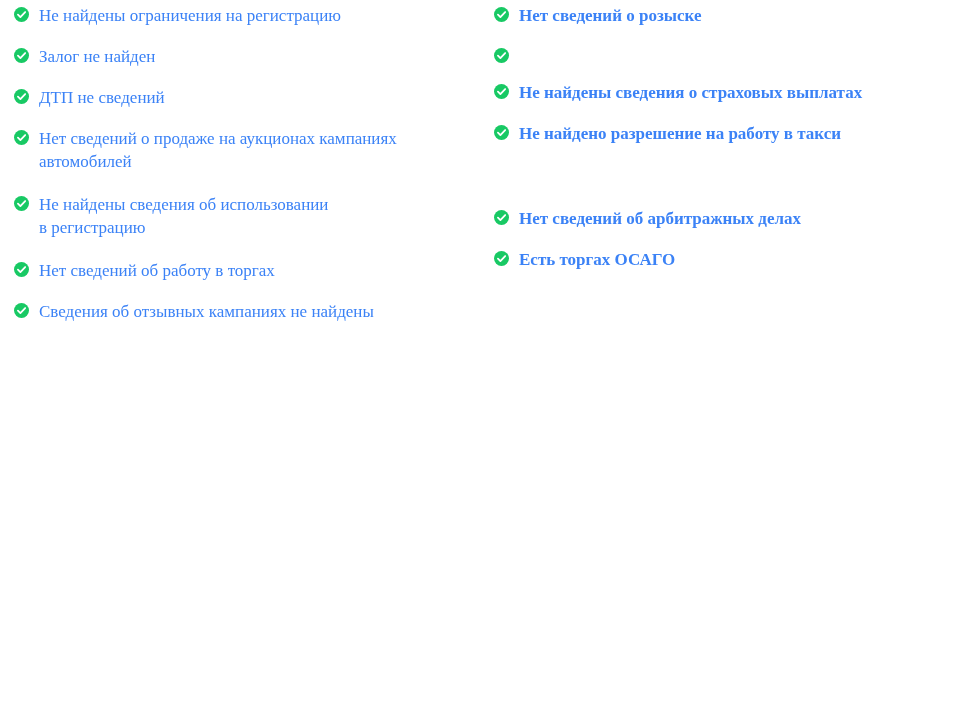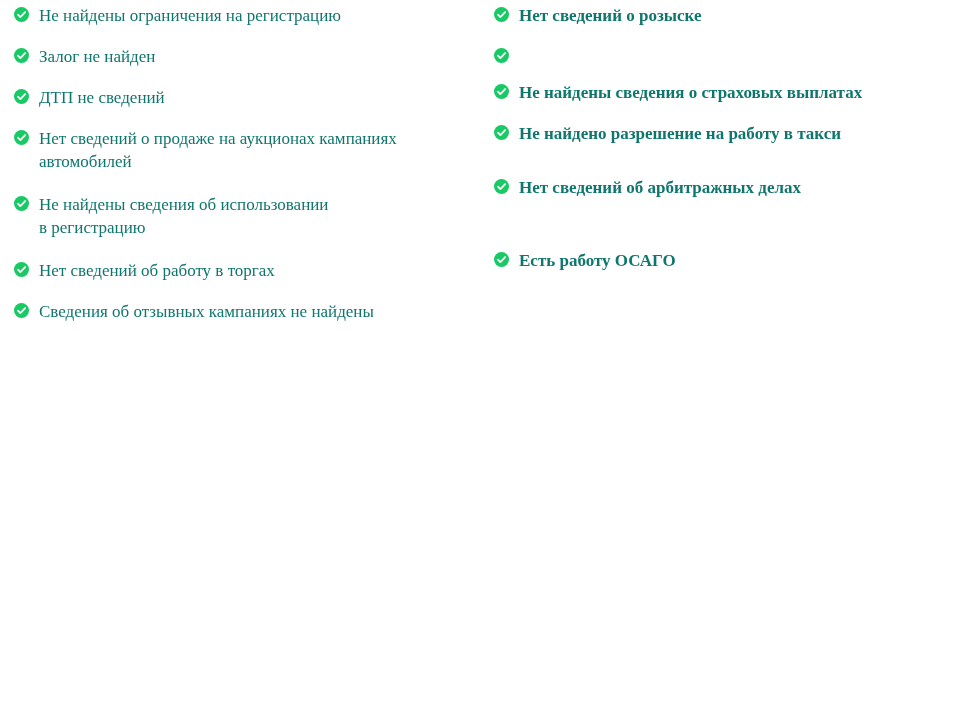--- a/index.html
+++ b/index.html
@@ -53,21 +53,21 @@
     position: relative;
   }
   .badge svg {
     display: block;
     width: 15px;
     height: 15px;
   }
   .item-text {
     font-size: 17px;
     line-height: 23px;
-    color: #0f766e;
+    color: #3b82f6;
     font-family: "Liberation Serif", serif;
     white-space: pre-line;
   }
 </style>
 </head>
 <body>
 
 <div class="report">
   <div class="columns">
 
@@ -171,46 +171,46 @@
       <div class="check-item">
         <span class="badge">
           <svg viewBox="0 0 16 16">
               <circle cx="8" cy="8" r="8" fill="#18c964"></circle>
               <path d="M4.2 8.2 L6.8 10.8 L11.9 5.4" fill="none" stroke="#ffffff" stroke-width="1.9" stroke-linecap="round" stroke-linejoin="round"></path>
             </svg>
         </span>
         <span class="item-text">Не найдены сведения о страховых выплатах</span>
       </div>
 
-      <div class="check-item" style="margin-bottom:31px">
+      <div class="check-item" style="margin-bottom:62px">
         <span class="badge">
           <svg viewBox="0 0 16 16">
               <circle cx="8" cy="8" r="8" fill="#18c964"></circle>
               <path d="M4.2 8.2 L6.8 10.8 L11.9 5.4" fill="none" stroke="#ffffff" stroke-width="1.9" stroke-linecap="round" stroke-linejoin="round"></path>
             </svg>
         </span>
         <span class="item-text">Не найдено разрешение на работу в такси</span>
       </div>
 
-      <div class="check-item" style="margin-bottom:50px">
+      <div class="check-item" style="margin-bottom:18px">
         <span class="badge">
           <svg viewBox="0 0 16 16">
               <circle cx="8" cy="8" r="8" fill="#18c964"></circle>
               <path d="M4.2 8.2 L6.8 10.8 L11.9 5.4" fill="none" stroke="#ffffff" stroke-width="1.9" stroke-linecap="round" stroke-linejoin="round"></path>
             </svg>
         </span>
         <span class="item-text">Нет сведений об арбитражных делах</span>
       </div>
 
       <div class="check-item">
         <span class="badge">
           <svg viewBox="0 0 16 16">
               <circle cx="8" cy="8" r="8" fill="#18c964"></circle>
               <path d="M4.2 8.2 L6.8 10.8 L11.9 5.4" fill="none" stroke="#ffffff" stroke-width="1.9" stroke-linecap="round" stroke-linejoin="round"></path>
             </svg>
         </span>
-        <span class="item-text">Есть работу ОСАГО</span>
+        <span class="item-text">Есть торгах ОСАГО</span>
       </div>
 
     </div>
 
   </div>
 </div>
 
 </body></html>

